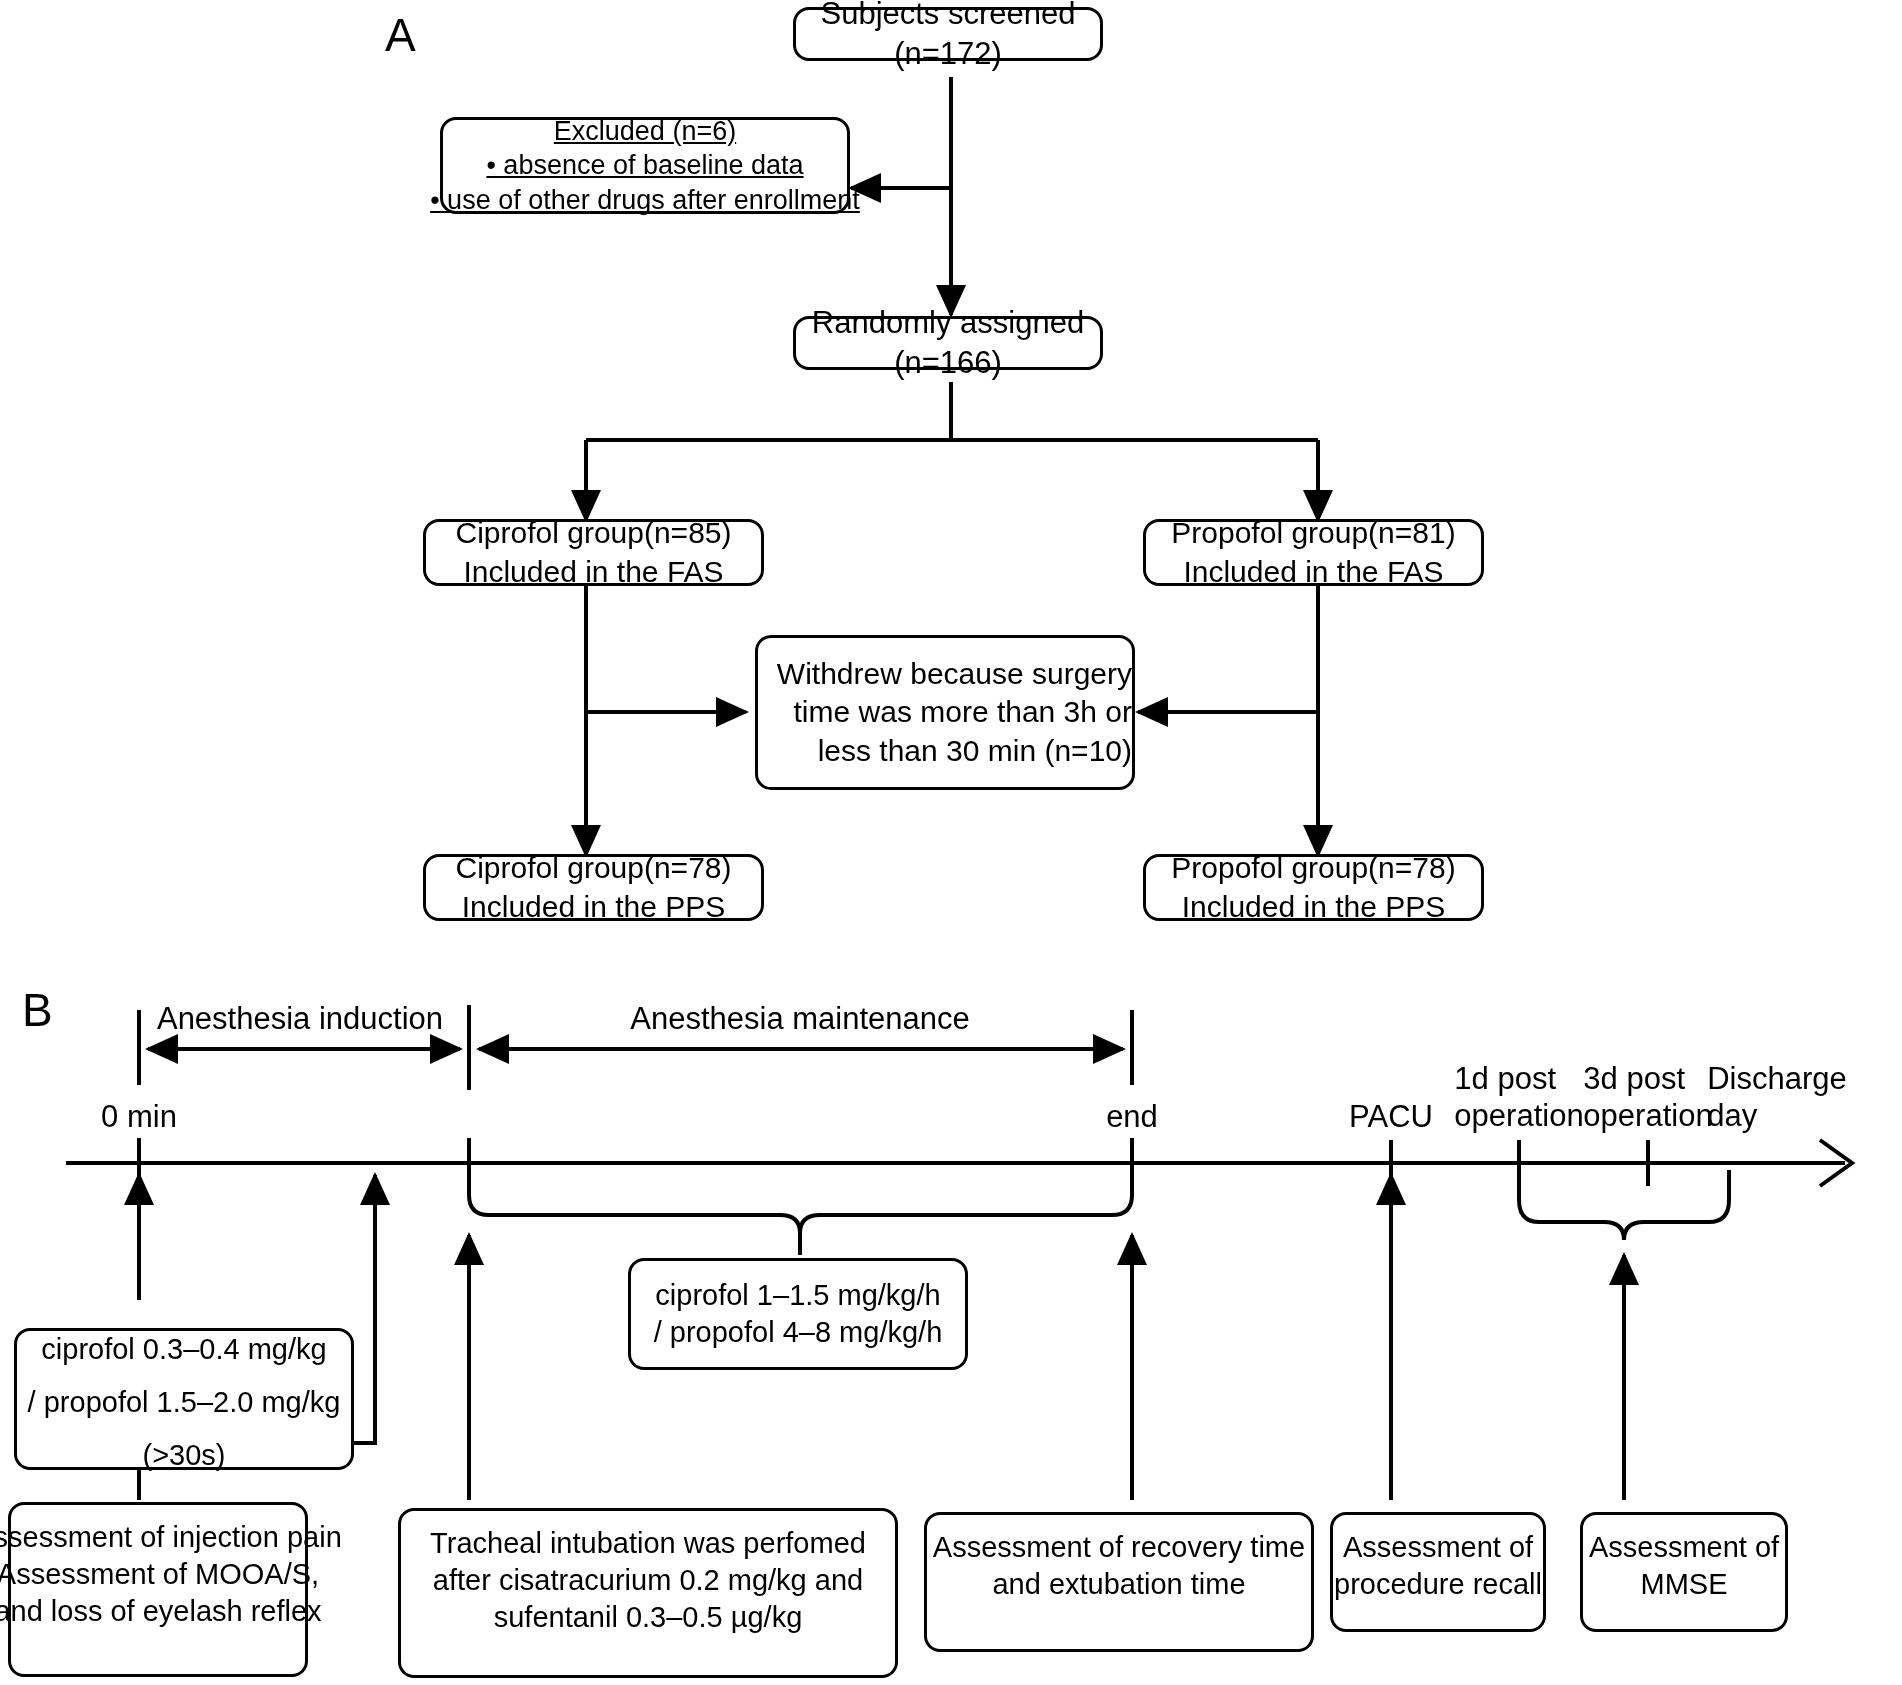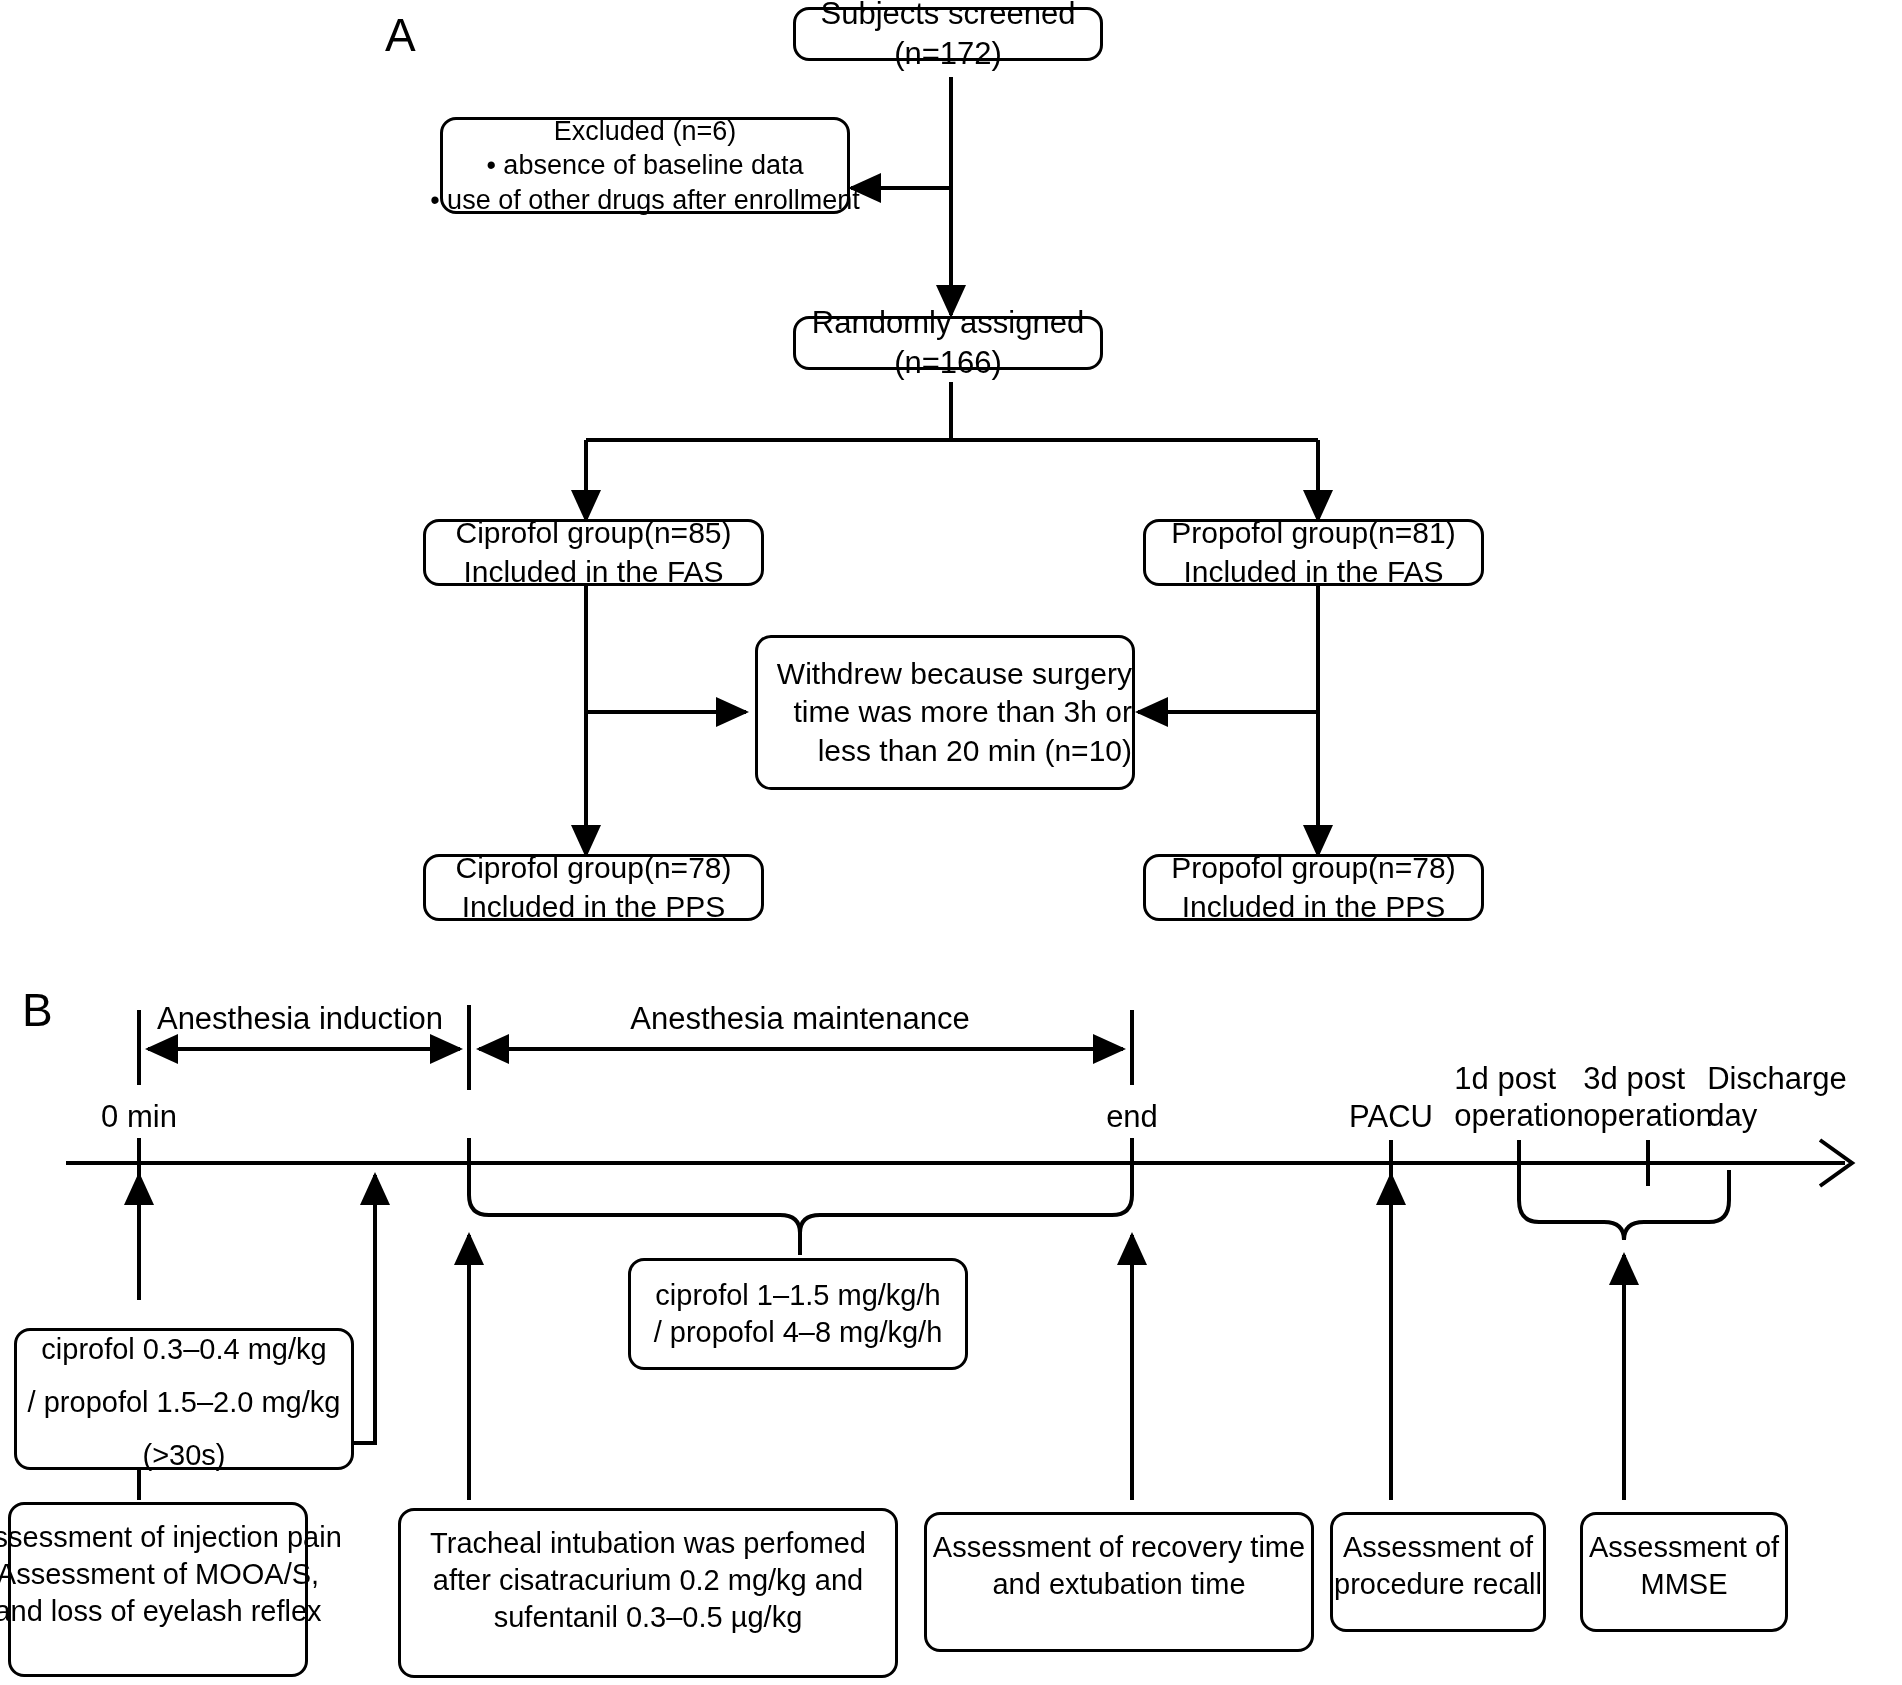--- a/index.html
+++ b/index.html
@@ -139,21 +139,21 @@
   </svg>
 
   <div class="panel-label" style="left:385px; top:8px;">A</div>
   <div class="panel-label" style="left:22px; top:983px;">B</div>
 
   <div class="node" style="left:793px; top:7px; width:310px; height:54px; font-size:31px;">
     <span class="ln">Subjects screened</span>
     <span class="ln">(n=172)</span>
   </div>
 
-  <div class="node" style="left:440px; top:117px; width:410px; height:97px; font-size:27px;">
+  <div class="node" style="left:440px; top:117px; width:410px; height:97px; font-size:27px;text-decoration:underline;">
     <span class="ln">Excluded (n=6)</span>
     <span class="ln">• absence of baseline data</span>
     <span class="ln">• use of other drugs after enrollment</span>
   </div>
 
   <div class="node" style="left:793px; top:316px; width:310px; height:54px; font-size:31px;">
     <span class="ln">Randomly assigned</span>
     <span class="ln">(n=166)</span>
   </div>
 
@@ -163,21 +163,21 @@
   </div>
 
   <div class="node" style="left:1143px; top:519px; width:341px; height:67px; font-size:30px;">
     <span class="ln">Propofol group(n=81)</span>
     <span class="ln">Included in the FAS</span>
   </div>
 
   <div class="node" style="left:755px; top:635px; width:380px; height:155px; font-size:30px;align-items:flex-end;">
     <span class="ln">Withdrew because surgery</span>
     <span class="ln">time was more than 3h or</span>
-    <span class="ln">less than 20 min (n=10)</span>
+    <span class="ln">less than 30 min (n=10)</span>
   </div>
 
   <div class="node" style="left:423px; top:854px; width:341px; height:67px; font-size:30px;">
     <span class="ln">Ciprofol group(n=78)</span>
     <span class="ln">Included in the PPS</span>
   </div>
 
   <div class="node" style="left:1143px; top:854px; width:341px; height:67px; font-size:30px;">
     <span class="ln">Propofol group(n=78)</span>
     <span class="ln">Included in the PPS</span>

